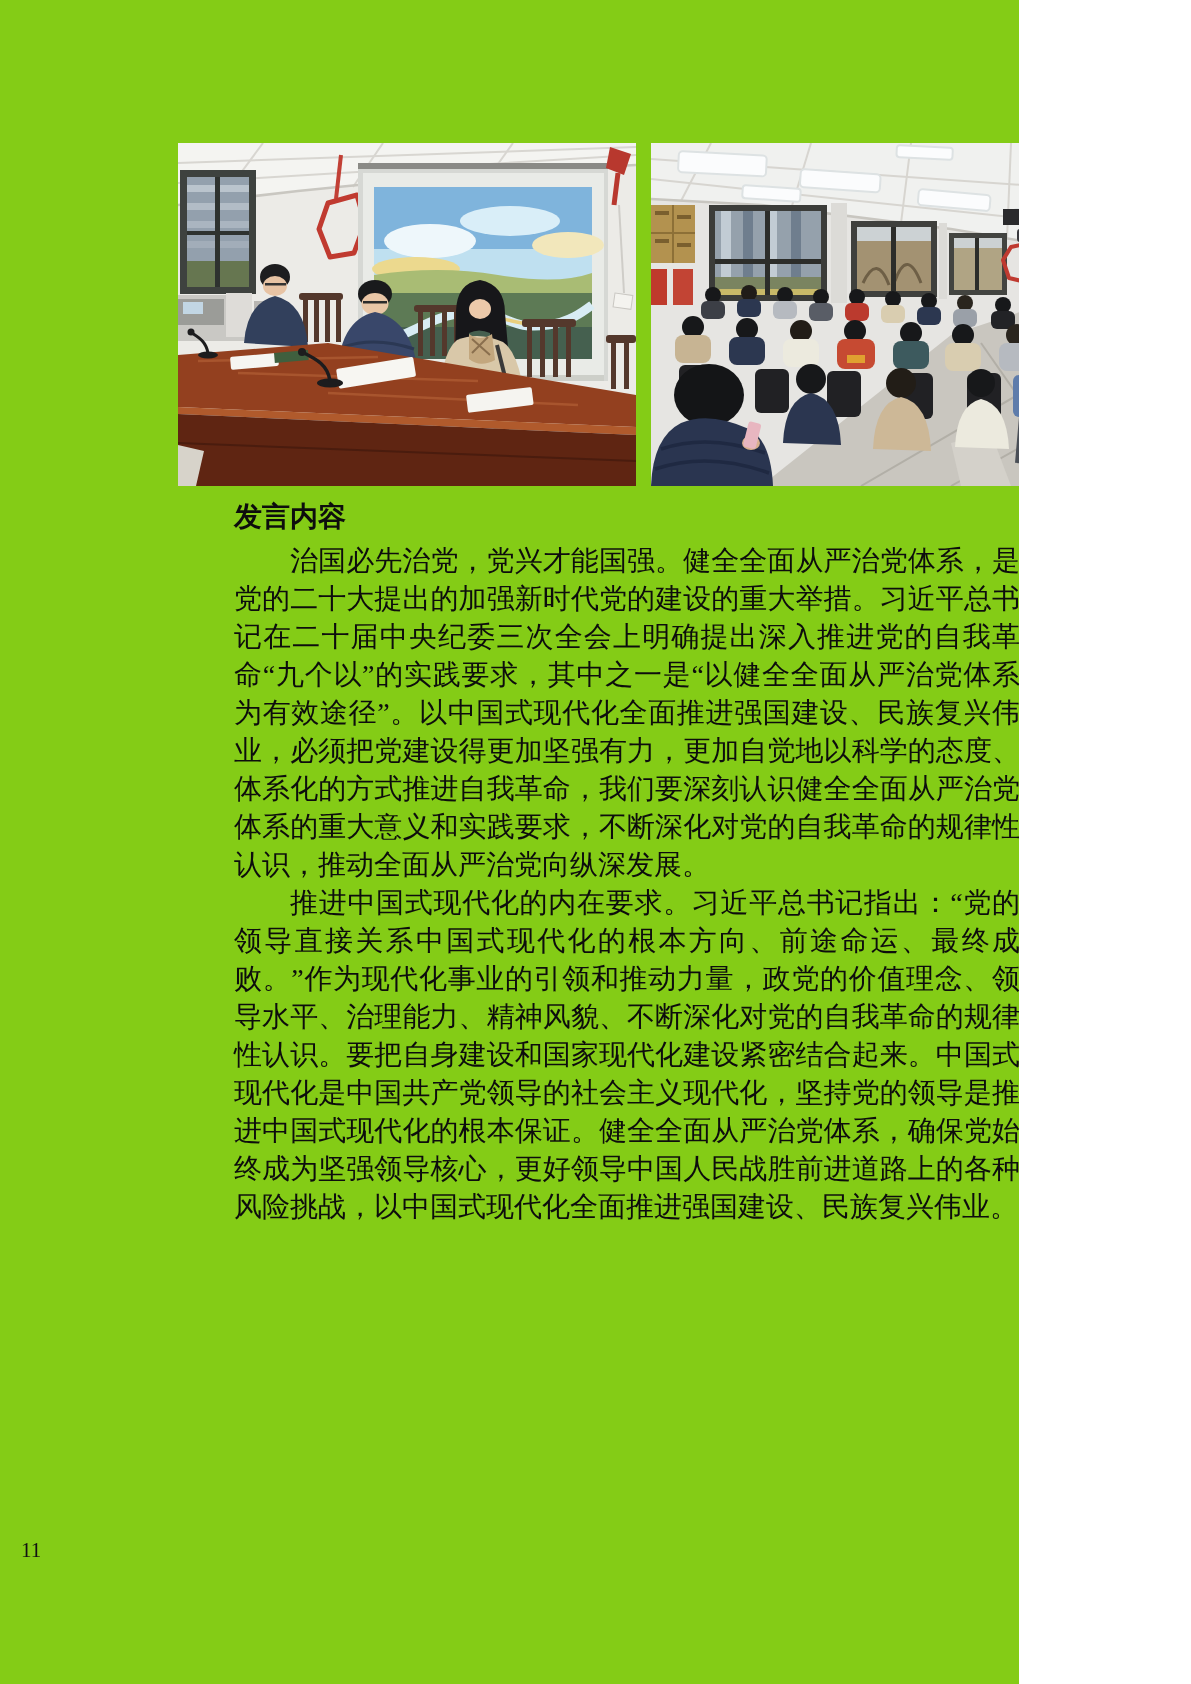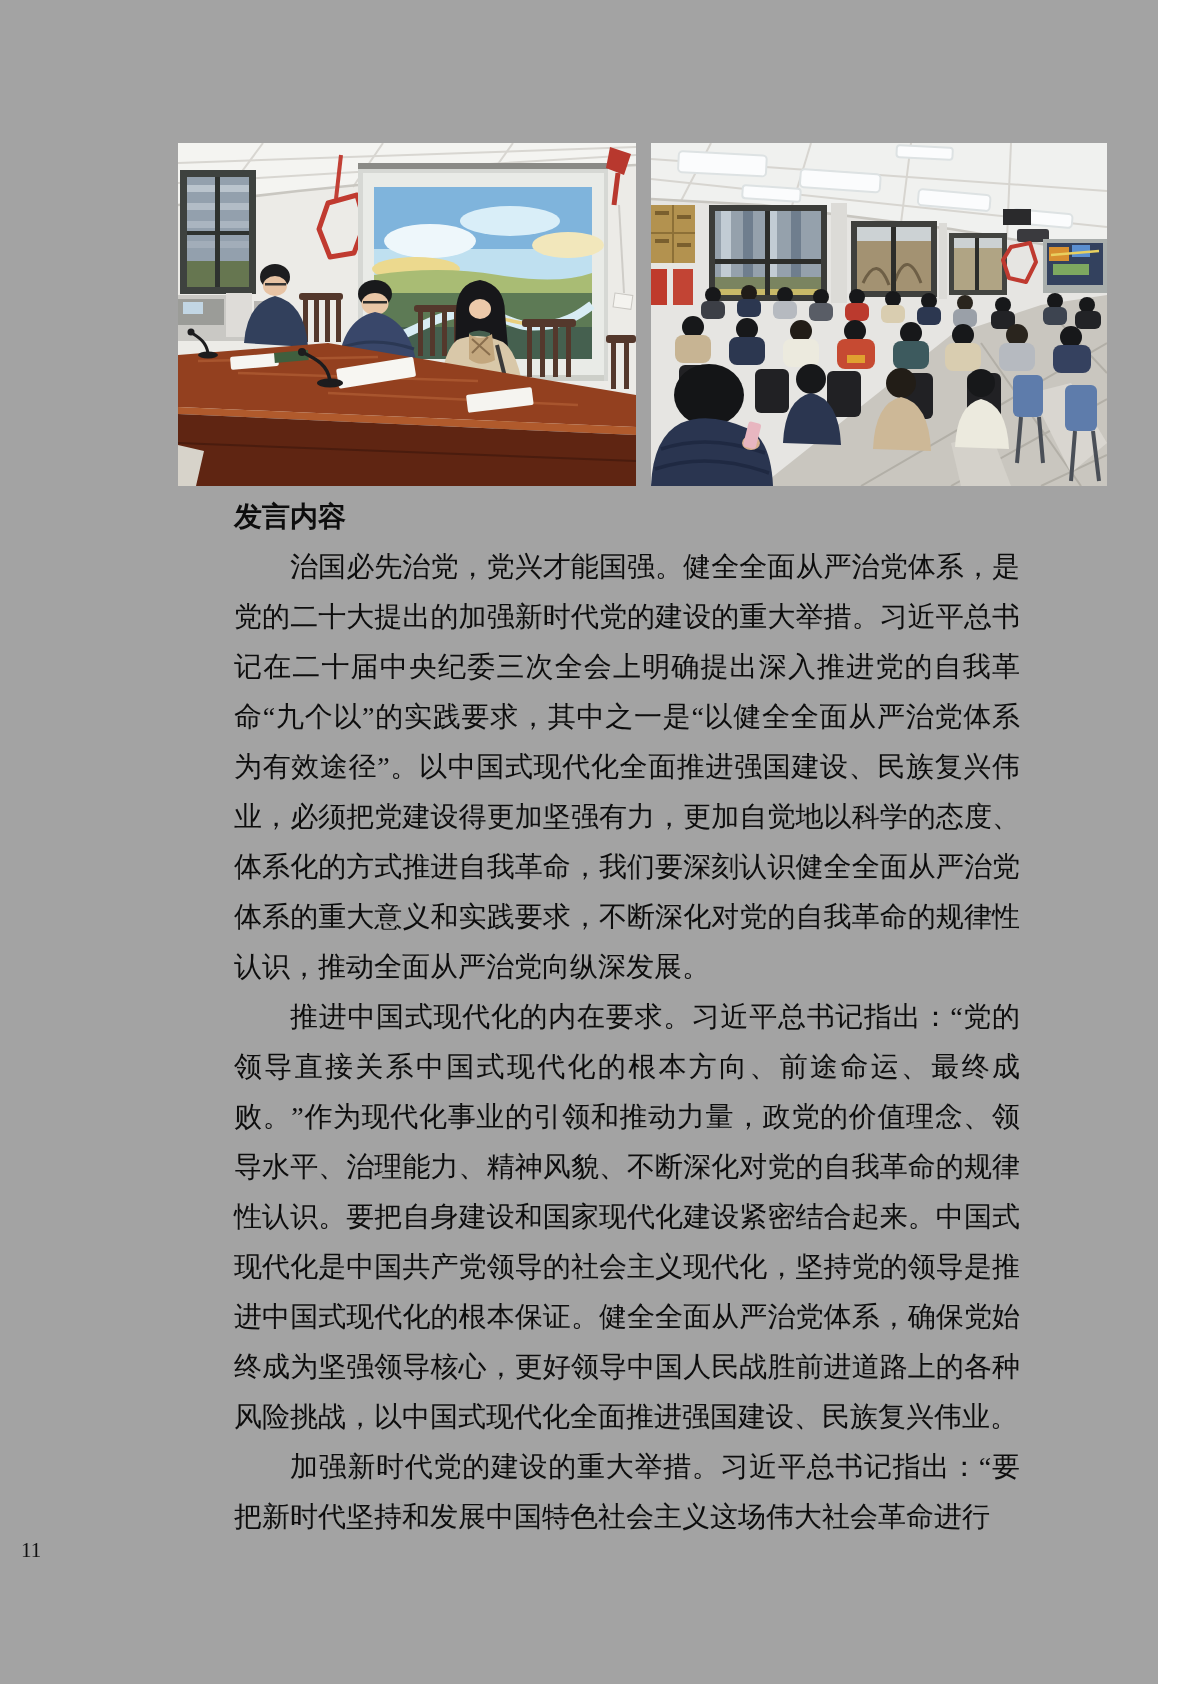--- a/index.html
+++ b/index.html
@@ -1,20 +1,20 @@
 <!DOCTYPE html>
 <html><head>
 <meta charset="utf-8">
 <style>
   html,body{margin:0;padding:0;background:#ffffff;}
   .page{
     position:relative;
-    width:1158px;
+    width:1019px;
     height:1684px;
-    background:#a3a3a3;
+    background:#84cc16;
     overflow:hidden;
     font-family:"Liberation Serif","DejaVu Serif",serif;
     color:#111111;
   }
   .photos-row{
     position:absolute;
     left:178px;
     top:143px;
     display:flex;
     gap:15px;
@@ -30,21 +30,21 @@
     margin:0;
     font-family:"Liberation Sans","DejaVu Sans",sans-serif;
     font-weight:700;
     font-size:28px;
     line-height:50px;
     color:#0d0d0d;
   }
   .para{
     margin:0;
     font-size:28px;
-    line-height:50px;
+    line-height:38px;
     text-align:justify;
     text-indent:2em;
     color:#0d0d0d;
     word-break:break-all;
   }
   .page-number{
     position:absolute;
     top:1538px;
     left:0;
     width:1191px;
@@ -359,18 +359,17 @@
           <rect x="98" y="278" width="13" height="26" rx="3" fill="#e8b6c0" transform="rotate(14 98 278)"></rect>
         </g>
       </g>
     </svg>
   </div>
 
   <div class="text-block">
     <h2 class="heading">发言内容</h2>
     <p class="para">治国必先治党，党兴才能国强。健全全面从严治党体系，是党的二十大提出的加强新时代党的建设的重大举措。习近平总书记在二十届中央纪委三次全会上明确提出深入推进党的自我革命“九个以”的实践要求，其中之一是“以健全全面从严治党体系为有效途径”。以中国式现代化全面推进强国建设、民族复兴伟业，必须把党建设得更加坚强有力，更加自觉地以科学的态度、体系化的方式推进自我革命，我们要深刻认识健全全面从严治党体系的重大意义和实践要求，不断深化对党的自我革命的规律性认识，推动全面从严治党向纵深发展。</p>
     <p class="para">推进中国式现代化的内在要求。习近平总书记指出：“党的领导直接关系中国式现代化的根本方向、前途命运、最终成败。”作为现代化事业的引领和推动力量，政党的价值理念、领导水平、治理能力、精神风貌、不断深化对党的自我革命的规律性认识。要把自身建设和国家现代化建设紧密结合起来。中国式现代化是中国共产党领导的社会主义现代化，坚持党的领导是推进中国式现代化的根本保证。健全全面从严治党体系，确保党始终成为坚强领导核心，更好领导中国人民战胜前进道路上的各种风险挑战，以中国式现代化全面推进强国建设、民族复兴伟业。</p>
-    <p class="para">加强新时代党的建设的重大举措。习近平总书记指出：“要把新时代坚持和发展中国特色社会主义这场伟大社会革命进行</p>
   </div>
 
   <div class="page-number">11</div>
 
 </div>
 
 </body></html>

